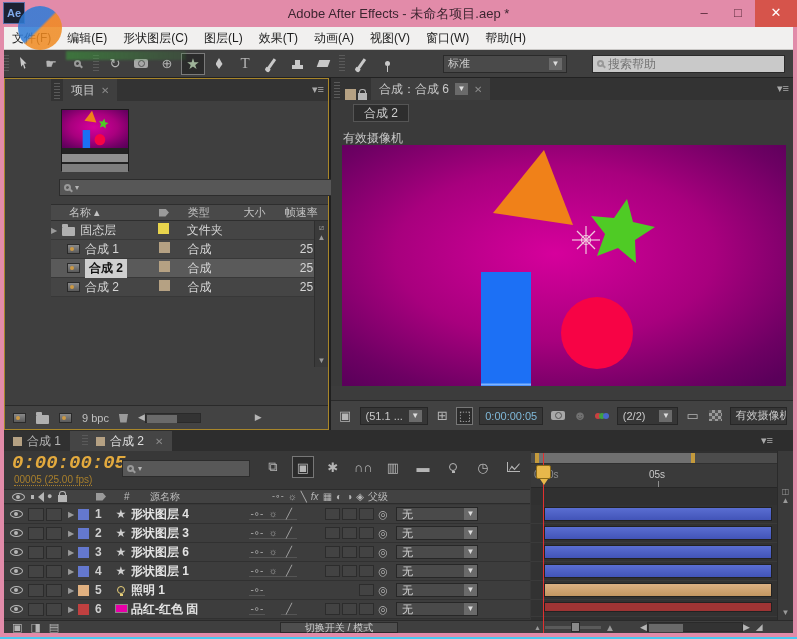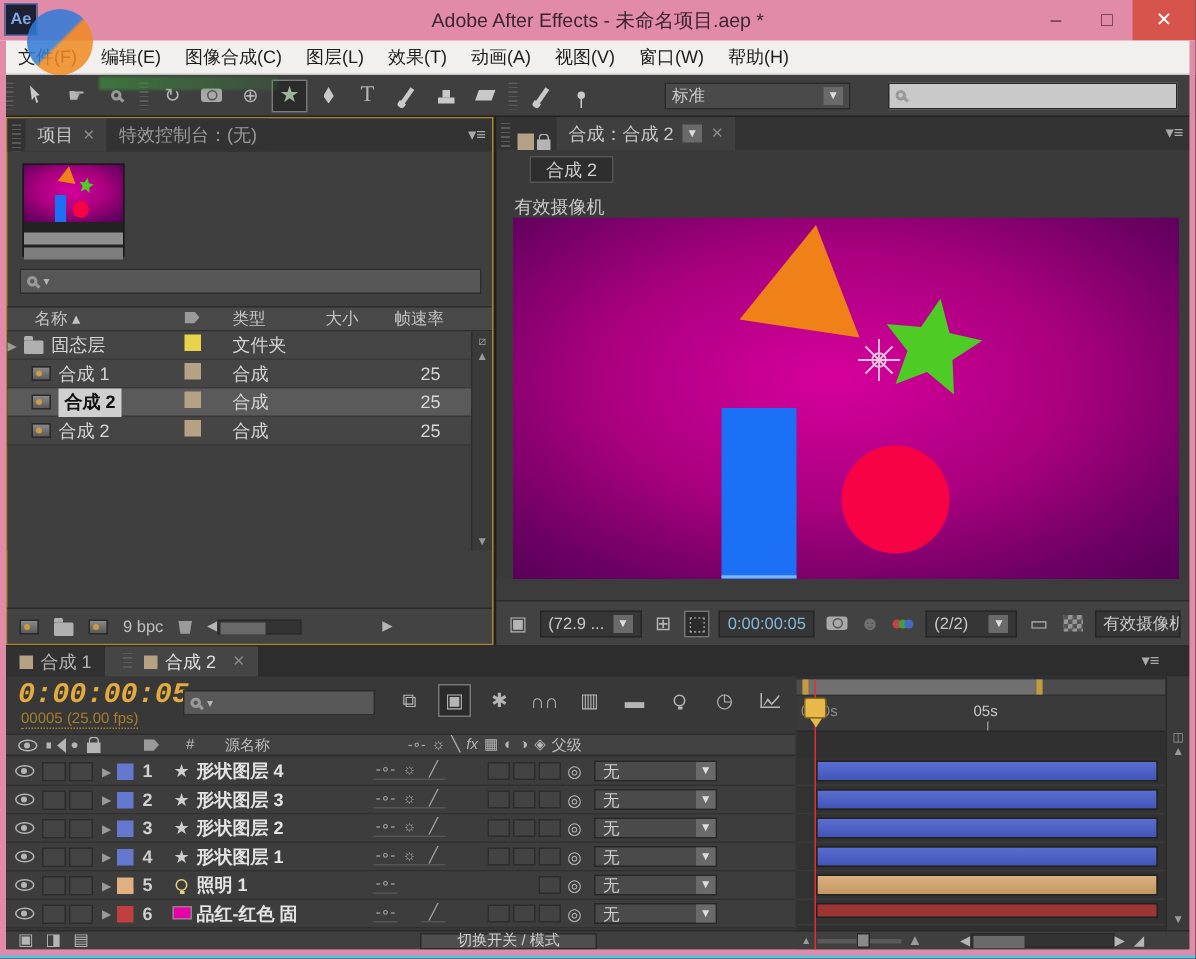--- a/index.html
+++ b/index.html
@@ -34,21 +34,21 @@
   .help-search input { border:none; background:transparent; font-size:12px; color:#333; width:150px; outline:none; font-family:inherit; }
 
   
   .main { position:absolute; left:4px; top:78px; width:789px; height:352px; background:#202020; }
   .panel-tabs { height:22px; background:#333; display:flex; align-items:flex-end; position:relative; }
   .ptab { height:22px; display:flex; align-items:center; padding:0 8px; font-size:12px; color:#c9c9c9; background:#3f3f3f; }
   .ptab.inactive { background:#333; color:#9a9a9a; }
   .tab-x { margin-left:6px; color:#8a8a8a; font-size:10px; }
   .pmenu { position:absolute; right:4px; top:4px; color:#aaa; font-size:11px; }
 
-  .project { position:absolute; left:0; top:0; width:325px; height:352px; background:#3f3f3f; border:1px solid #a8862a; }
+  .project { position:absolute; left:0; top:0; width:325px; height:352px; background:#3f3f3f; border:1px solid #a8862a;padding-left:46px; }
   .comp-panel { position:absolute; left:327px; top:0; width:462px; height:352px; background:#3a3a3a; }
 
   
   .pj-info { position:relative; height:104px; border-bottom:1px solid #2e2e2e; }
   .pj-thumb { position:absolute; left:10px; top:8px; width:68px; height:62px; background:#222; border:1px solid #1a1a1a; }
   .pj-thumb .band { height:8px; background:#8f8f8f; margin-top:2px; }
   .pj-meta { position:absolute; left:92px; top:8px; color:#bdbdbd; font-size:11px; line-height:15px; }
   .pj-meta .nm { color:#ececec; font-weight:bold; font-size:12px; }
   .pj-search { position:absolute; left:8px; bottom:8px; width:308px; height:17px; background:#575757; border:1px solid #2c2c2c; display:flex; align-items:center; padding:0 4px; gap:4px; }
   .pj-search input { background:transparent; border:none; outline:none; width:260px; }
@@ -204,21 +204,21 @@
     <div class="win-ctrls">
       <span class="wc">–</span>
       <span class="wc">□</span>
       <span class="wc close">✕</span>
     </div>
   </div>
 
   <div class="menubar">
     <span class="menu-item">文件(F)</span>
     <span class="menu-item">编辑(E)</span>
-    <span class="menu-item">图像合成(C)</span>
+    <span class="menu-item">形状图层(C)</span>
     <span class="menu-item">图层(L)</span>
     <span class="menu-item">效果(T)</span>
     <span class="menu-item">动画(A)</span>
     <span class="menu-item">视图(V)</span>
     <span class="menu-item">窗口(W)</span>
     <span class="menu-item">帮助(H)</span>
   </div>
 
   <div class="toolbar">
     <span class="grip"></span>
@@ -265,34 +265,32 @@
       </span>
     <span class="tool">
         <span class="ic icon-pin"></span>
       </span>
     <div class="ws-select">
       <span>标准</span>
       <span class="sel-arrow">▼</span>
     </div>
     <div class="help-search">
       <span class="ic icon-search" style="margin:0 4px"></span>
+      <input placeholder="搜索帮助" style="">
     </div>
   </div>
 
   <div class="main">
 
     <div class="project">
       <div class="panel-tabs">
         <span class="grip"></span>
         <div class="ptab">
           <span>项目</span>
           <span class="tab-x">✕</span>
-        </div>
-        <div class="ptab inactive">
-          <span>特效控制台：(无)</span>
         </div>
         <span class="pmenu">▾≡</span>
       </div>
 
       <div class="pj-info">
         <div class="pj-thumb">
           <svg viewBox="0 0 444 241" width="66" height="38" preserveAspectRatio="none">
               <use href="#comp-art"></use>
             </svg>
           <div class="band"></div>
@@ -377,21 +375,21 @@
         </span>
       </div>
     </div>
 
     <div class="comp-panel">
       <div class="panel-tabs">
         <span class="grip"></span>
         <span class="lbl-sq" style="background:#b5a183;margin:0 2px"></span>
         <span class="ic icon-lock" style="margin-right:4px"></span>
         <div class="ptab">
-          <span>合成：合成 2</span>
+          <span>合成：合成 6</span>
           <span class="sel-arrow" style="margin-left:6px">▼</span>
           <span class="tab-x">✕</span>
         </div>
         <span class="pmenu">▾≡</span>
       </div>
       <div class="cp-subtab">合成 2</div>
       <div class="cp-viewlabel">有效摄像机</div>
 
       <div class="viewport">
         <svg viewBox="0 0 444 241" width="444" height="241">
@@ -406,21 +404,21 @@
           <line x1="139" y1="239.5" x2="189" y2="239.5" stroke="#7fb3ff" stroke-width="2"></line>
         </svg>
       </div>
       <div class="pasteboard"></div>
 
       <div class="cp-toolbar">
         <span class="cp-ibtn">
             <span class="glyph">▣</span>
           </span>
         <div class="cp-box">
-          <span>(72.9 ...</span>
+          <span>(51.1 ...</span>
           <span class="sel-arrow" style="margin-left:6px">▼</span>
         </div>
         <span class="cp-ibtn">
             <span class="glyph">⊞</span>
           </span>
         <span class="cp-ibtn active">
             <span class="glyph">⬚</span>
           </span>
         <div class="cp-box" style="color:#7fb8d8">0:00:00:05</div>
         <span class="cp-ibtn">
@@ -569,21 +567,21 @@
       <div class="lrow">
         <span class="cell-av">
             <span class="ic icon-eye"></span>
           </span>
         <span class="cell-box"></span>
           <span class="cell-box"></span>
         <span class="tri">▶</span>
         <span class="lbl-sq" style="background:#6478cf"></span>
         <span class="num" style="padding-left:6px">3</span>
         <span class="licon">★</span>
-        <span class="lname">形状图层 2</span>
+        <span class="lname">形状图层 6</span>
         <span class="sw">-∘-</span>
           <span class="sw">☼</span>
           <span class="sw">╱</span>
         <span style="width:26px"></span>
         <span class="modebox"></span>
           <span class="modebox"></span>
           <span class="modebox"></span>
         <span class="whip">◎</span>
         <span class="parent-dd">
             <span>无</span>

